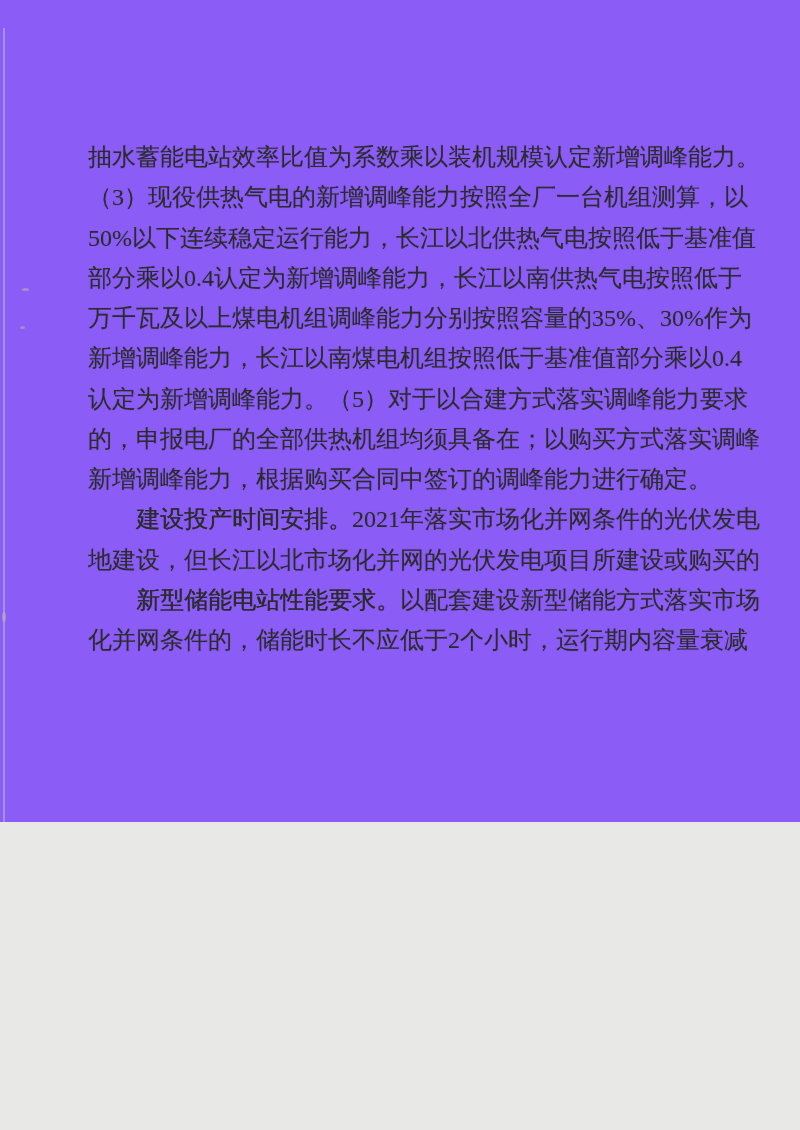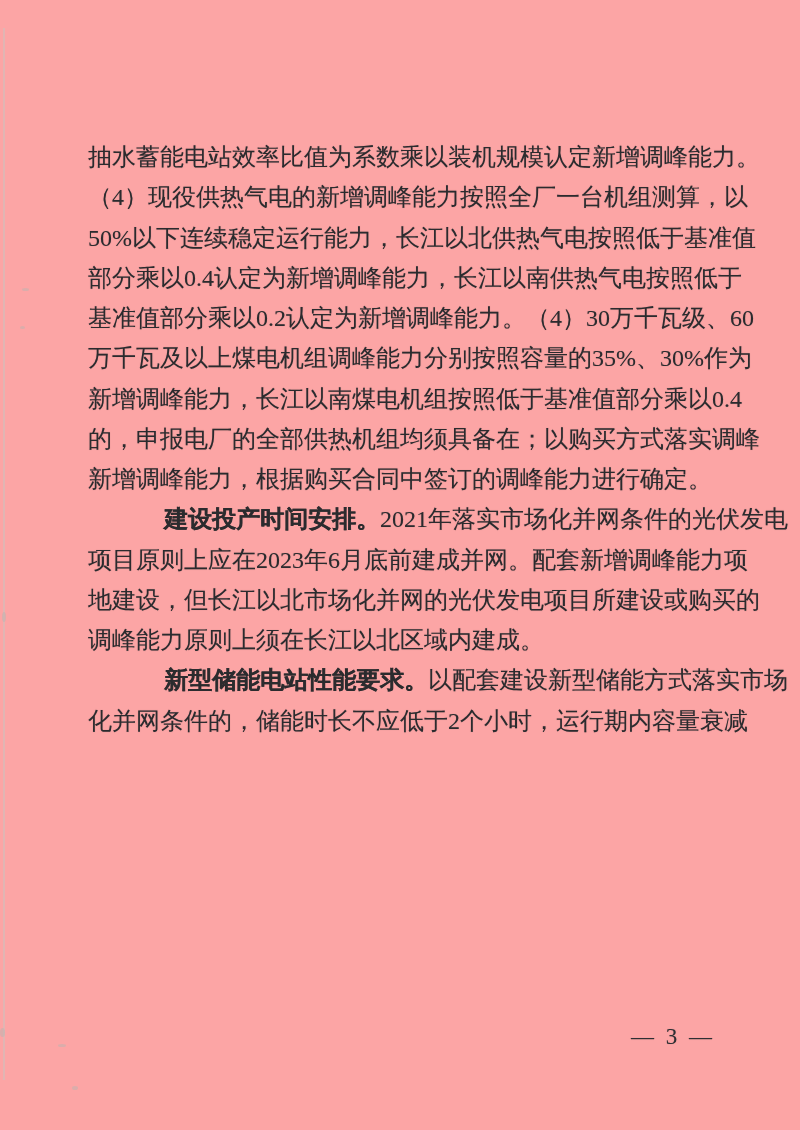--- a/index.html
+++ b/index.html
@@ -3,22 +3,22 @@
 <meta charset="utf-8">
 <style>
   html, body { margin: 0; padding: 0; }
   body {
     width: 800px; height: 1130px;
     font-family: "Liberation Serif", "DejaVu Serif", serif;
     background: #e8e8e6;
   }
   .page {
     position: relative;
-    width: 800px; height: 1130px;
-    background: #fca5a5;
+    width: 800px; height: 822px;
+    background: #8b5cf6;
     overflow: hidden;
   }
   
   .edge-left {
     position: absolute; left: 3px; top: 28px;
     width: 2px; height: 1052px;
     background: #c6c6c2; opacity: 0.5;
   }
   .speck {
     position: absolute;
@@ -34,21 +34,21 @@
   .line {
     line-height: 40.25px;
     height: 40.25px;
     white-space: nowrap;
     text-align: justify;
     text-align-last: justify;
     text-shadow: 0 0 1px rgba(60,60,65,0.35);
   }
   .line.end { text-align-last: left; }
   .line.indent { text-indent: 48px; }
-  .seg.bold { font-weight: 700; text-shadow: 0.4px 0 0 rgba(43,43,46,0.9); margin-left: 28px; }
+  .seg.bold { font-weight: 400; text-shadow: 0.4px 0 0 rgba(43,43,46,0.9); }
   .page-number {
     position: absolute;
     top: 1024px; left: 613px; width: 120px;
     text-align: center;
     font-size: 23px;
     letter-spacing: 3px;
     color: #2f2f33;
     text-shadow: 0 0 1px rgba(60,60,65,0.3);
   }
 </style>
@@ -60,30 +60,28 @@
 
   <div class="speck" style="left:22px; top:288px; width:7px; height:3px;"></div>
   <div class="speck" style="left:20px; top:326px; width:5px; height:3px;"></div>
   <div class="speck" style="left:2px; top:612px; width:4px; height:10px;"></div>
   <div class="speck" style="left:0px; top:1028px; width:5px; height:9px;"></div>
   <div class="speck" style="left:58px; top:1044px; width:8px; height:3px;"></div>
   <div class="speck" style="left:72px; top:1086px; width:6px; height:4px;"></div>
 
   <div class="doc-body">
       <div class="line"><span class="seg">抽水蓄能电站效率比值为系数乘以装机规模认定新增调峰能力。</span></div>
-      <div class="line"><span class="seg">（4）现役供热气电的新增调峰能力按照全厂一台机组测算，以</span></div>
+      <div class="line"><span class="seg">（3）现役供热气电的新增调峰能力按照全厂一台机组测算，以</span></div>
       <div class="line"><span class="seg">50%以下连续稳定运行能力，长江以北供热气电按照低于基准值</span></div>
       <div class="line"><span class="seg">部分乘以0.4认定为新增调峰能力，长江以南供热气电按照低于</span></div>
-      <div class="line"><span class="seg">基准值部分乘以0.2认定为新增调峰能力。（4）30万千瓦级、60</span></div>
       <div class="line"><span class="seg">万千瓦及以上煤电机组调峰能力分别按照容量的35%、30%作为</span></div>
       <div class="line"><span class="seg">新增调峰能力，长江以南煤电机组按照低于基准值部分乘以0.4</span></div>
+      <div class="line"><span class="seg">认定为新增调峰能力。（5）对于以合建方式落实调峰能力要求</span></div>
       <div class="line"><span class="seg">的，申报电厂的全部供热机组均须具备在；以购买方式落实调峰</span></div>
       <div class="line end"><span class="seg">新增调峰能力，根据购买合同中签订的调峰能力进行确定。</span></div>
       <div class="line indent"><span class="seg bold">建设投产时间安排。</span><span class="seg">2021年落实市场化并网条件的光伏发电</span></div>
-      <div class="line"><span class="seg">项目原则上应在2023年6月底前建成并网。配套新增调峰能力项</span></div>
       <div class="line"><span class="seg">地建设，但长江以北市场化并网的光伏发电项目所建设或购买的</span></div>
-      <div class="line end"><span class="seg">调峰能力原则上须在长江以北区域内建成。</span></div>
       <div class="line indent"><span class="seg bold">新型储能电站性能要求。</span><span class="seg">以配套建设新型储能方式落实市场</span></div>
       <div class="line"><span class="seg">化并网条件的，储能时长不应低于2个小时，运行期内容量衰减</span></div>
     </div>
 
   <div class="page-number">— 3 —</div>
 </div>
 
 </body></html>

